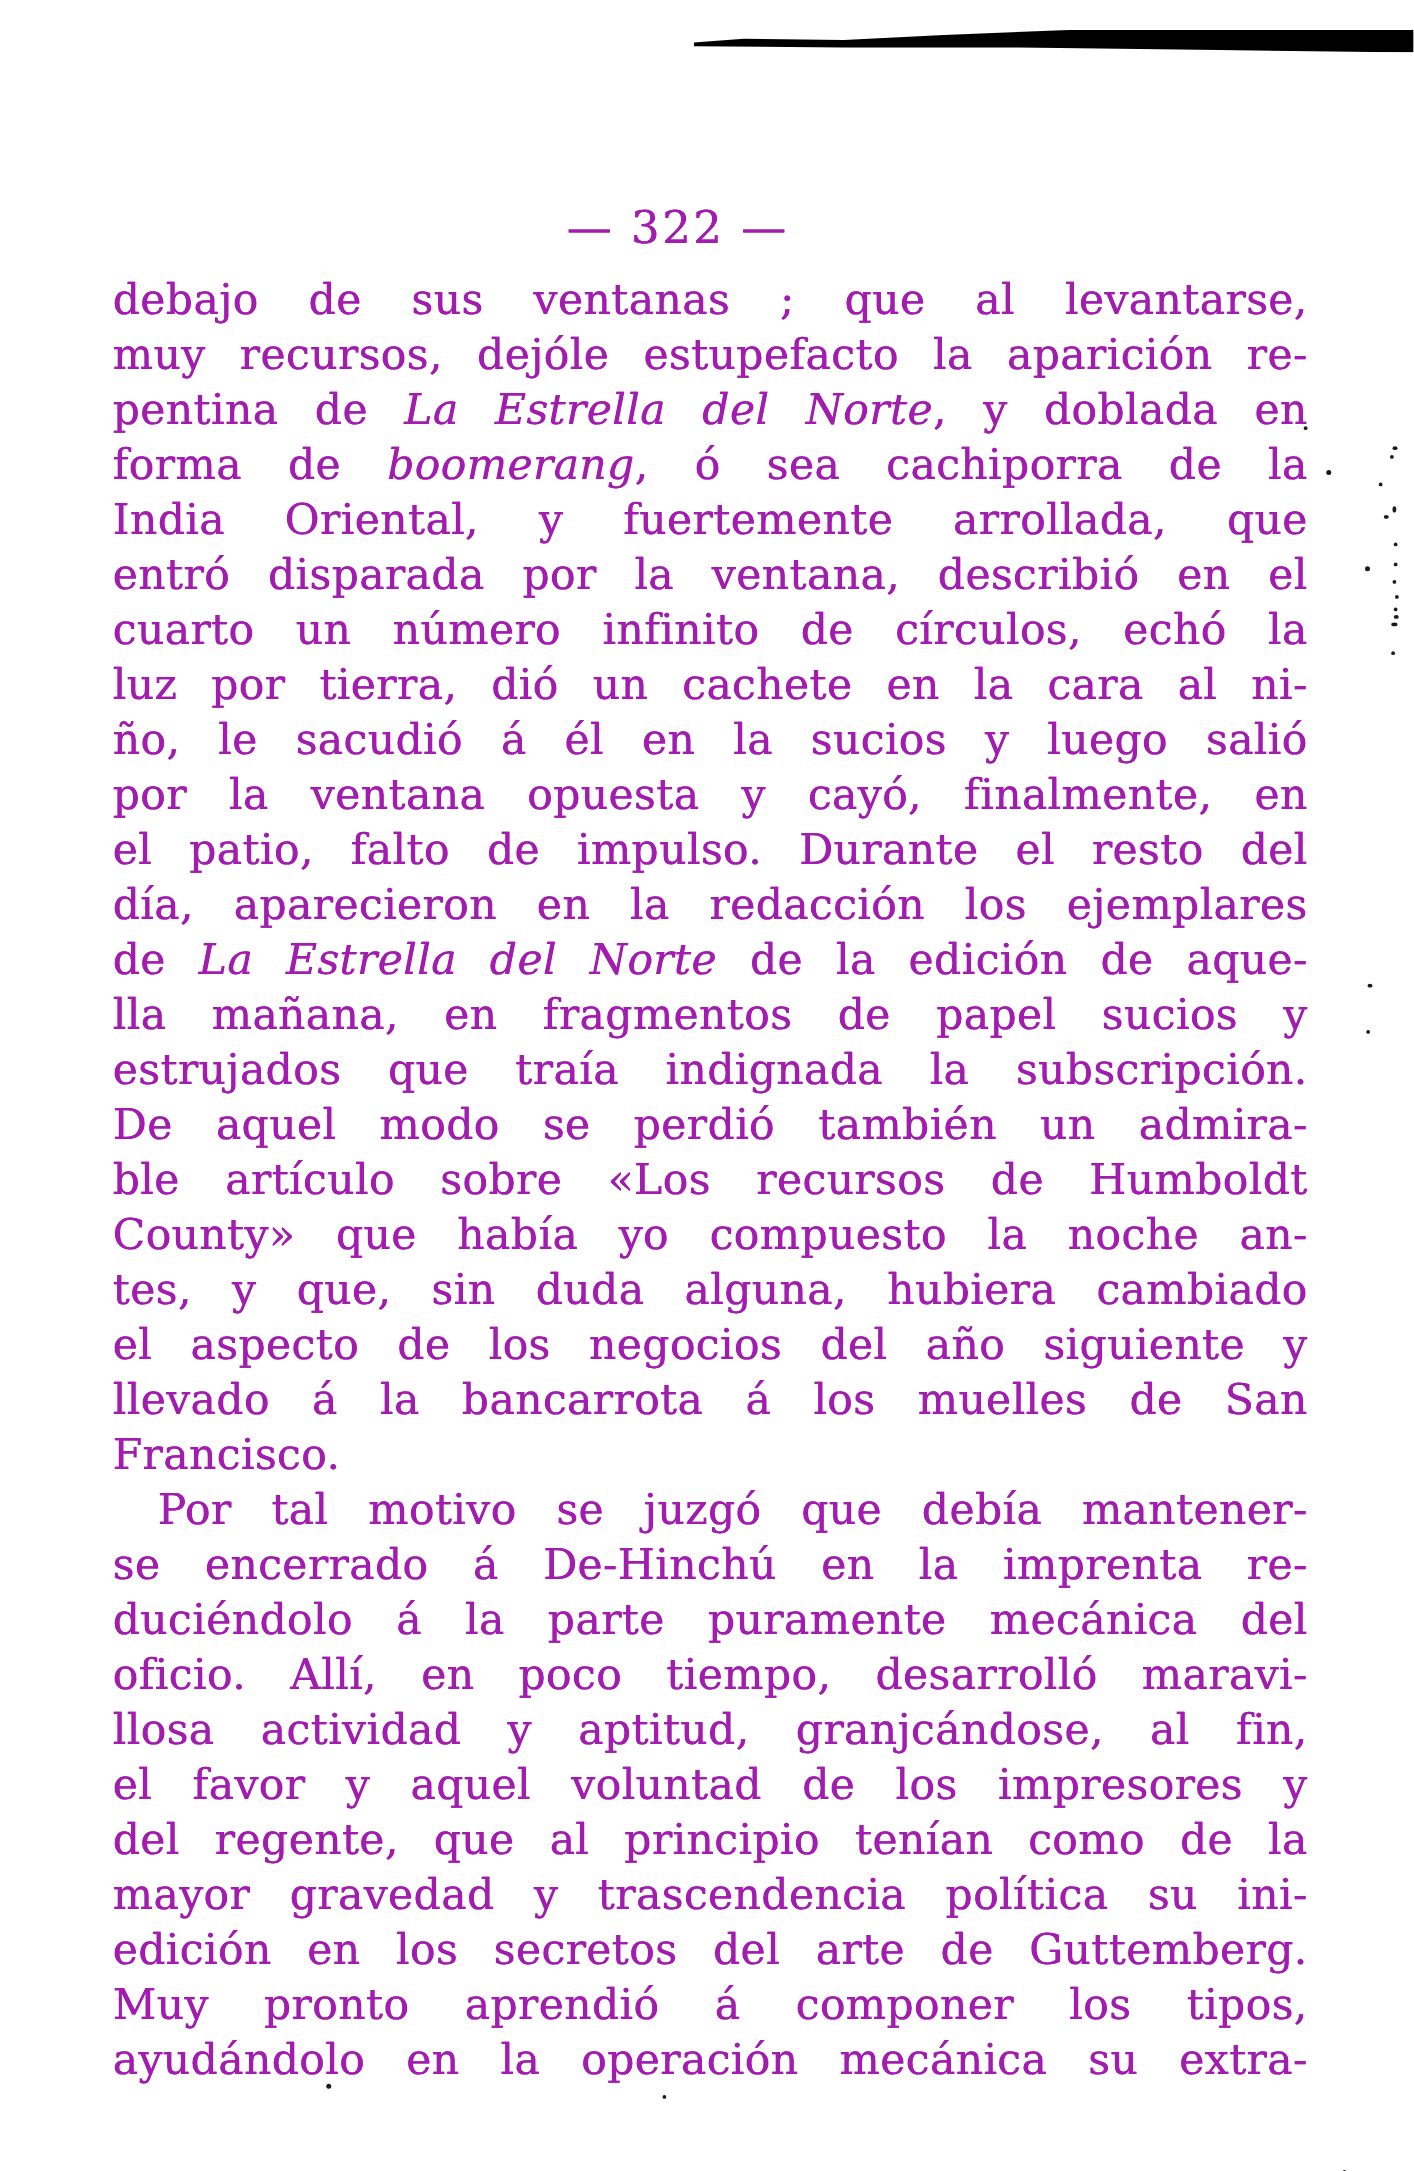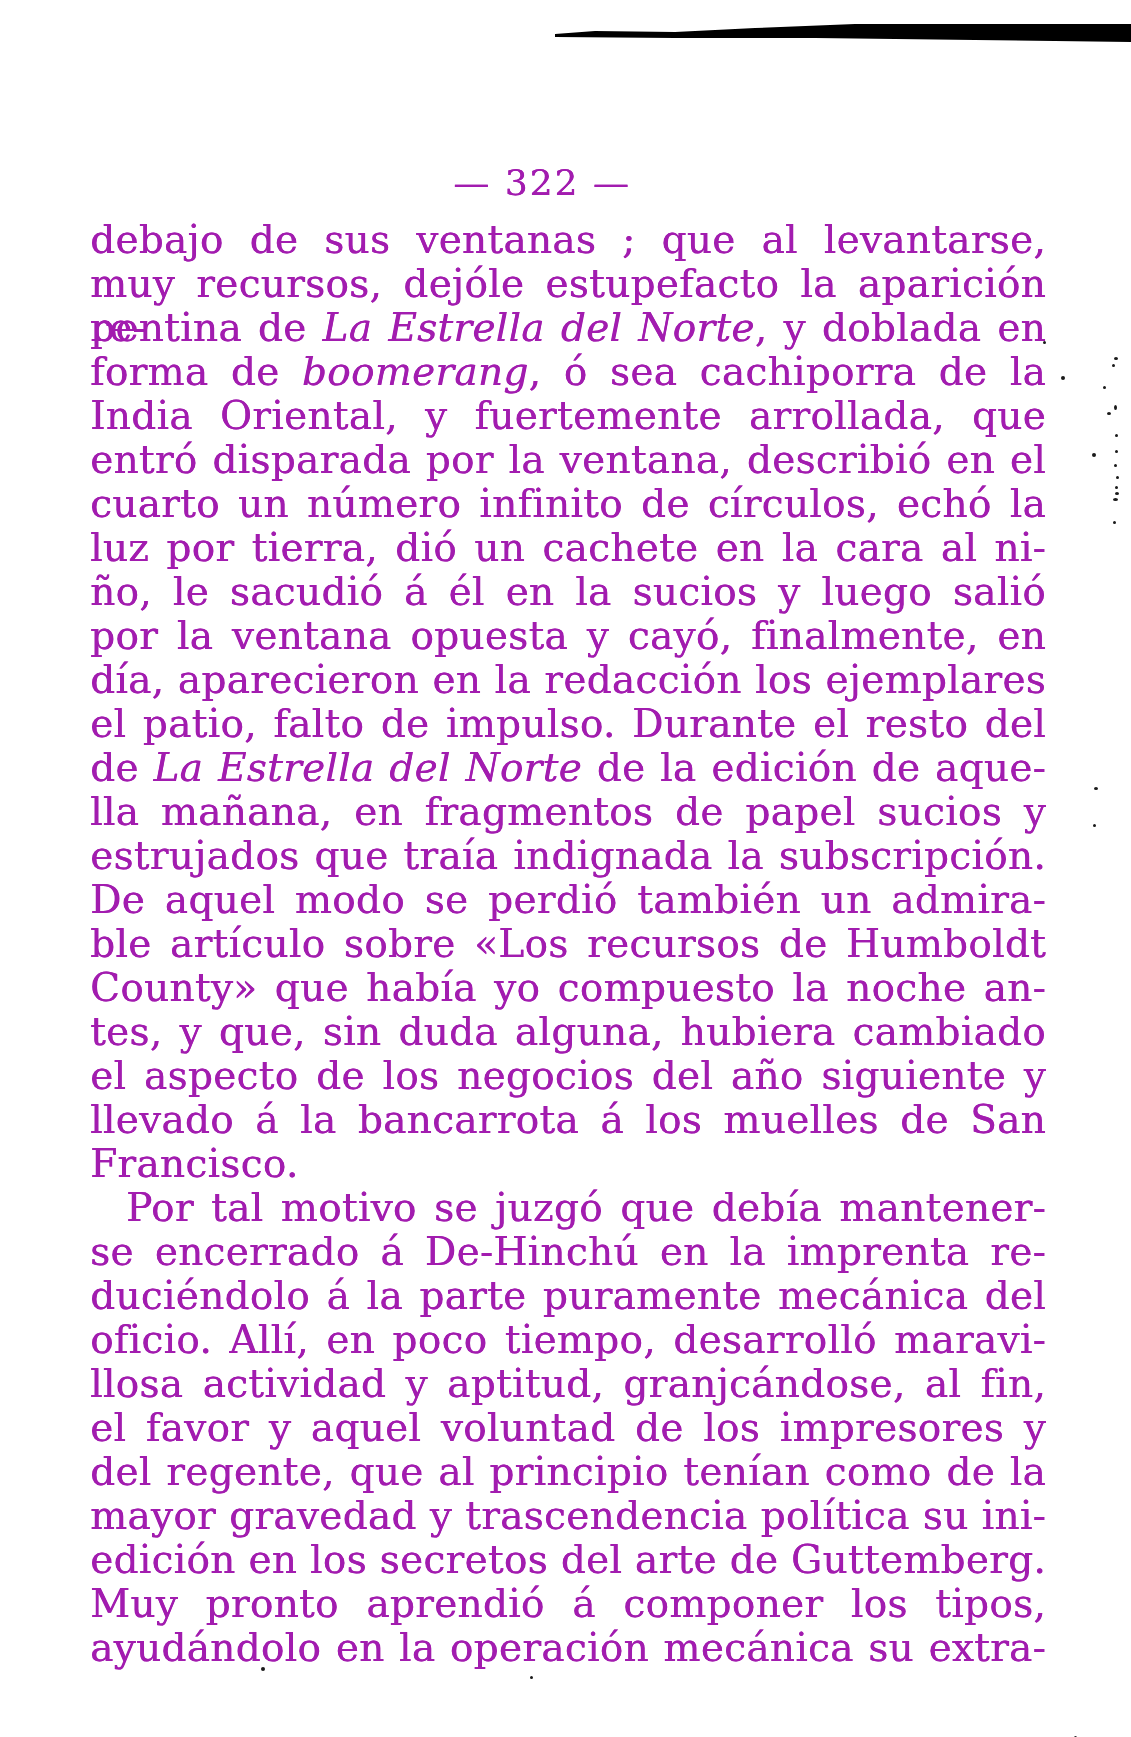--- a/index.html
+++ b/index.html
@@ -31,21 +31,21 @@
     width: 956px;
     text-align: center;
     font-size: 36px;
     letter-spacing: 2px;
     text-shadow: 0.4px 0 0 currentColor;
   }
   .text-block {
     position: absolute;
     top: 194px; left: 90px;
     width: 956px;
-    font-size: 39px;
+    font-size: 34px;
     line-height: 44px;
     letter-spacing: 0.3px;
     text-shadow: 0.4px 0 0 currentColor;
   }
   .line {
     height: 44px;
     text-align: justify;
     text-align-last: justify;
     -moz-text-align-last: justify;
     white-space: normal;
@@ -73,22 +73,22 @@
       <div class="line"><span class="">debajo de sus ventanas ; que al levantarse,</span></div>
       <div class="line"><span class="">muy recursos, dejóle estupefacto la aparición re-</span></div>
       <div class="line"><span class="">pentina de </span><span class="it">La Estrella del Norte</span><span class="">, y doblada en</span></div>
       <div class="line"><span class="">forma de </span><span class="it">boomerang</span><span class="">, ó sea cachiporra de la</span></div>
       <div class="line"><span class="">India Oriental, y fuertemente arrollada, que</span></div>
       <div class="line"><span class="">entró disparada por la ventana, describió en el</span></div>
       <div class="line"><span class="">cuarto un número infinito de círculos, echó la</span></div>
       <div class="line"><span class="">luz por tierra, dió un cachete en la cara al ni-</span></div>
       <div class="line"><span class="">ño, le sacudió á él en la sucios y luego salió</span></div>
       <div class="line"><span class="">por la ventana opuesta y cayó, finalmente, en</span></div>
+      <div class="line"><span class="">el patio, falto de impulso. Durante el resto del</span></div>
       <div class="line"><span class="">día, aparecieron en la redacción los ejemplares</span></div>
-      <div class="line"><span class="">el patio, falto de impulso. Durante el resto del</span></div>
       <div class="line"><span class="">de </span><span class="it">La Estrella del Norte</span><span class=""> de la edición de aque-</span></div>
       <div class="line"><span class="">lla mañana, en fragmentos de papel sucios y</span></div>
       <div class="line"><span class="">estrujados que traía indignada la subscripción.</span></div>
       <div class="line"><span class="">De aquel modo se perdió también un admira-</span></div>
       <div class="line"><span class="">ble artículo sobre «Los recursos de Humboldt</span></div>
       <div class="line"><span class="">County» que había yo compuesto la noche an-</span></div>
       <div class="line"><span class="">tes, y que, sin duda alguna, hubiera cambiado</span></div>
       <div class="line"><span class="">el aspecto de los negocios del año siguiente y</span></div>
       <div class="line"><span class="">llevado á la bancarrota á los muelles de San</span></div>
       <div class="line left"><span class="">Francisco.</span></div>

